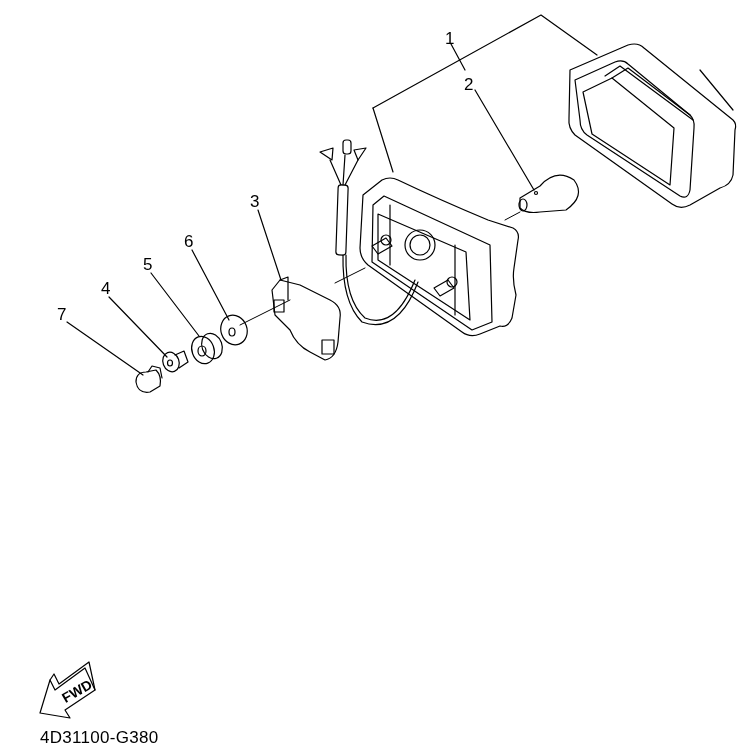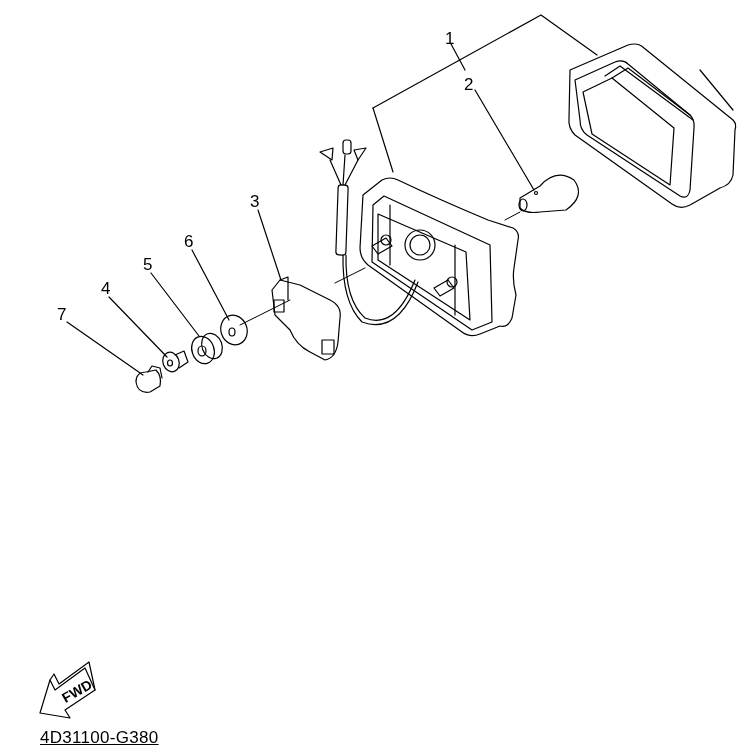--- a/index.html
+++ b/index.html
@@ -1,19 +1,19 @@
 <!DOCTYPE html>
 <html><head>
 <meta charset="utf-8">
 <style>
   html,body{margin:0;padding:0;background:#fff;}
   body{width:749px;height:755px;position:relative;overflow:hidden;font-family:"Liberation Sans",sans-serif;}
   svg{position:absolute;left:0;top:0;}
   .lbl{position:absolute;font-size:17px;color:#000;line-height:1;}
-  .code{position:absolute;left:40px;top:728px;font-size:17px;color:#000;letter-spacing:0.3px;text-decoration:underline;}
+  .code{position:absolute;left:40px;top:728px;font-size:17px;color:#000;letter-spacing:0.3px;}
   .fwdtxt{font-family:"Liberation Sans",sans-serif;font-weight:bold;font-size:14px;}
 </style>
 </head>
 <body>
 
 <svg width="749" height="755" viewBox="0 0 749 755">
   <g fill="none" stroke="#000" stroke-width="1.2" stroke-linejoin="round" stroke-linecap="round">
 
     <g>
       <polyline points="373,108 541,15 597,55"></polyline>

